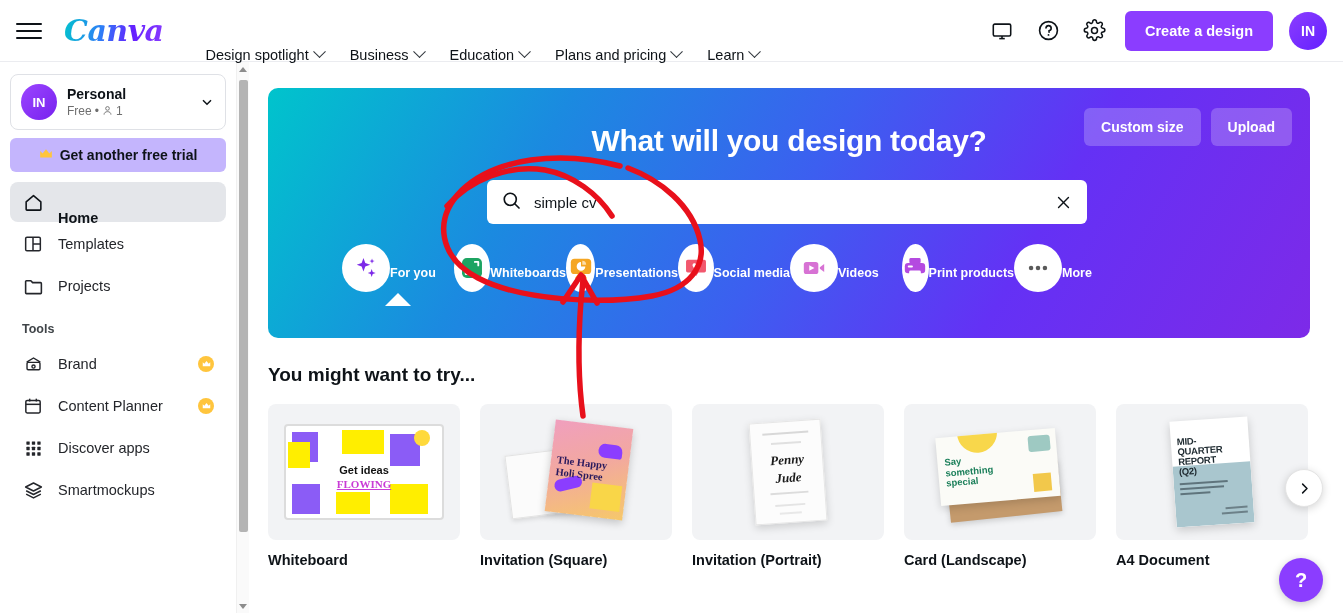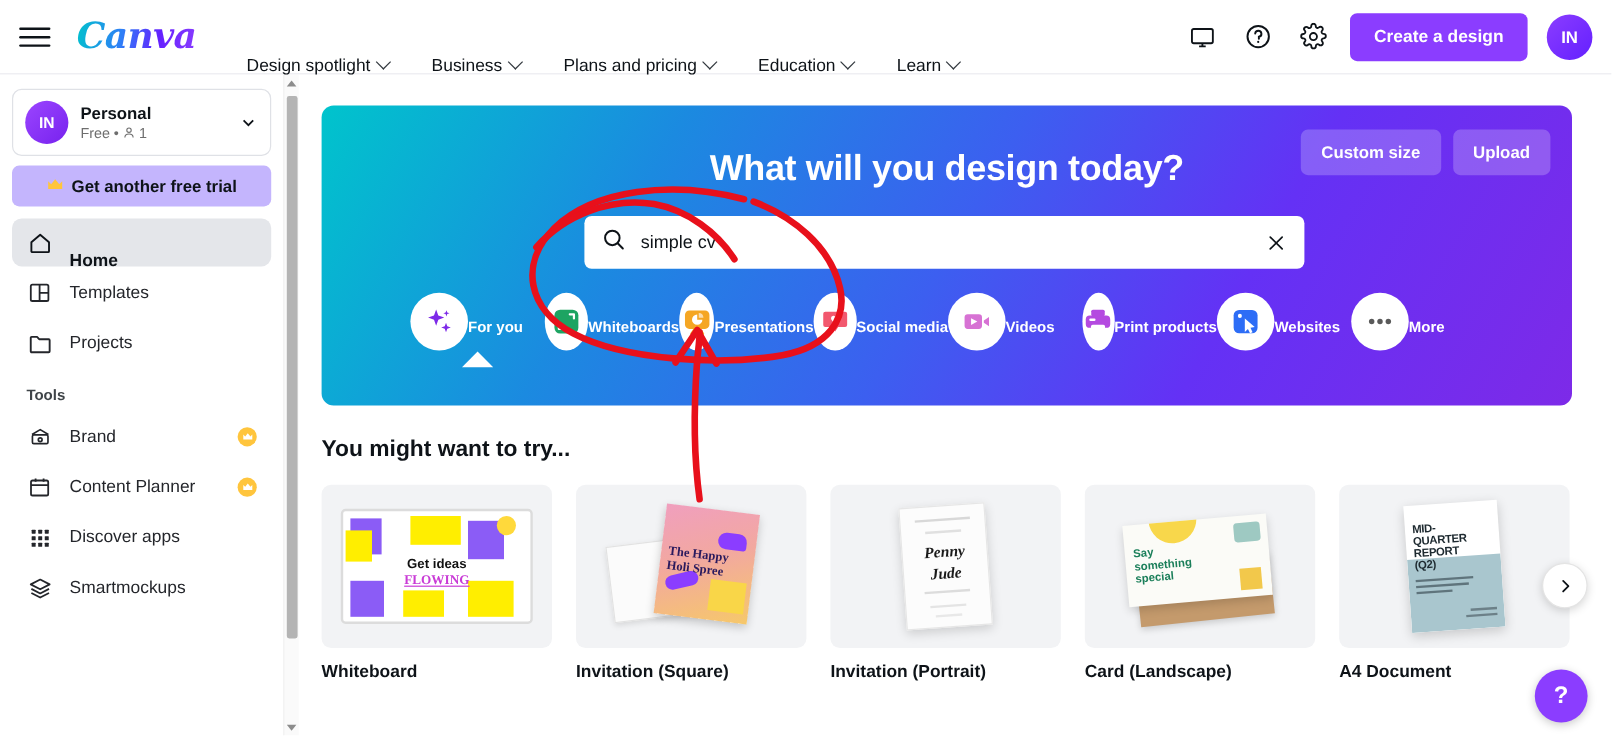--- a/index.html
+++ b/index.html
@@ -27,21 +27,21 @@
   .logo {
     font-family: "DejaVu Serif", serif;
     font-size: 30px; font-style: italic; font-weight: bold;
     letter-spacing: -0.5px; margin-left: 12px; margin-right: 30px;
     background: linear-gradient(100deg, #00c4cc 0%, #2e7ef7 38%, #6420ff 68%, #8b3dff 100%);
     -webkit-background-clip: text; background-clip: text;
     -webkit-text-fill-color: transparent; color: transparent;
     cursor: pointer; user-select: none;
   }
 
-  .nav { display: flex; align-items: flex-start; gap: 12px; margin-top: 48px; }
+  .nav { display: flex; align-items: flex-start; gap: 2px; margin-top: 48px; }
   .nav-item {
     display: flex; align-items: center; gap: 6px;
     font-size: 14.5px; color: #0e1318; padding: 8px 12px;
     border-radius: 6px; cursor: pointer; white-space: nowrap;
   }
   .chev { width: 9px; height: 9px; border-right: 1.7px solid #31373d; border-bottom: 1.7px solid #31373d;
           transform: rotate(45deg) translate(-2px,-2px); }
 
   .header-right {
     margin-left: auto; display: flex; align-items: center; gap: 8px; padding-right: 16px;
@@ -208,25 +208,25 @@
     <div class="nav">
       <div class="nav-item">
         <span>Design spotlight</span>
         <span class="chev"></span>
       </div>
       <div class="nav-item">
         <span>Business</span>
         <span class="chev"></span>
       </div>
       <div class="nav-item">
+        <span>Education</span>
+        <span class="chev"></span>
+      </div>
+      <div class="nav-item">
         <span>Plans and pricing</span>
-        <span class="chev"></span>
-      </div>
-      <div class="nav-item">
-        <span>Education</span>
         <span class="chev"></span>
       </div>
       <div class="nav-item">
         <span>Learn</span>
         <span class="chev"></span>
       </div>
     </div>
 
     <div class="header-right">
       <div class="icon-btn">
@@ -480,30 +480,20 @@
             <svg width="26" height="26" viewBox="0 0 24 24">
               <rect x="6.8" y="2.8" width="10.4" height="5" rx="1.3" fill="#b44ae0"></rect>
               <rect x="2.6" y="7.4" width="18.8" height="9.4" rx="3" fill="#b44ae0"></rect>
               <rect x="6.6" y="14.4" width="10.8" height="6.8" rx="1.3" fill="#fff"></rect>
               <rect x="5.3" y="9.6" width="4.8" height="1.9" rx="0.95" fill="#fff"></rect>
             </svg>
           </div>
           <div class="cat-label">Print products</div>
         </div>
 
-        <div class="cat">
-          <div class="cat-circle">
-            <svg width="26" height="26" viewBox="0 0 24 24">
-              <rect x="2.8" y="3" width="18.4" height="18" rx="4.2" fill="#2d6df6"></rect>
-              <circle cx="7.6" cy="7.6" r="1.55" fill="#fff"></circle>
-              <path d="M11.4 9.6 19 16.1l-3.25.62 1.6 3.4-1.95.93-1.6-3.42-2.4 2.3z" fill="#fff"></path>
-            </svg>
-          </div>
-          <div class="cat-label">Websites</div>
-        </div>
 
         <div class="cat">
           <div class="cat-circle">
             <svg width="26" height="26" viewBox="0 0 24 24" fill="#5a5a5a">
               <circle cx="5.6" cy="12" r="2.1"></circle>
                 <circle cx="12" cy="12" r="2.1"></circle>
                 <circle cx="18.4" cy="12" r="2.1"></circle>
             </svg>
           </div>
           <div class="cat-label">More</div>

